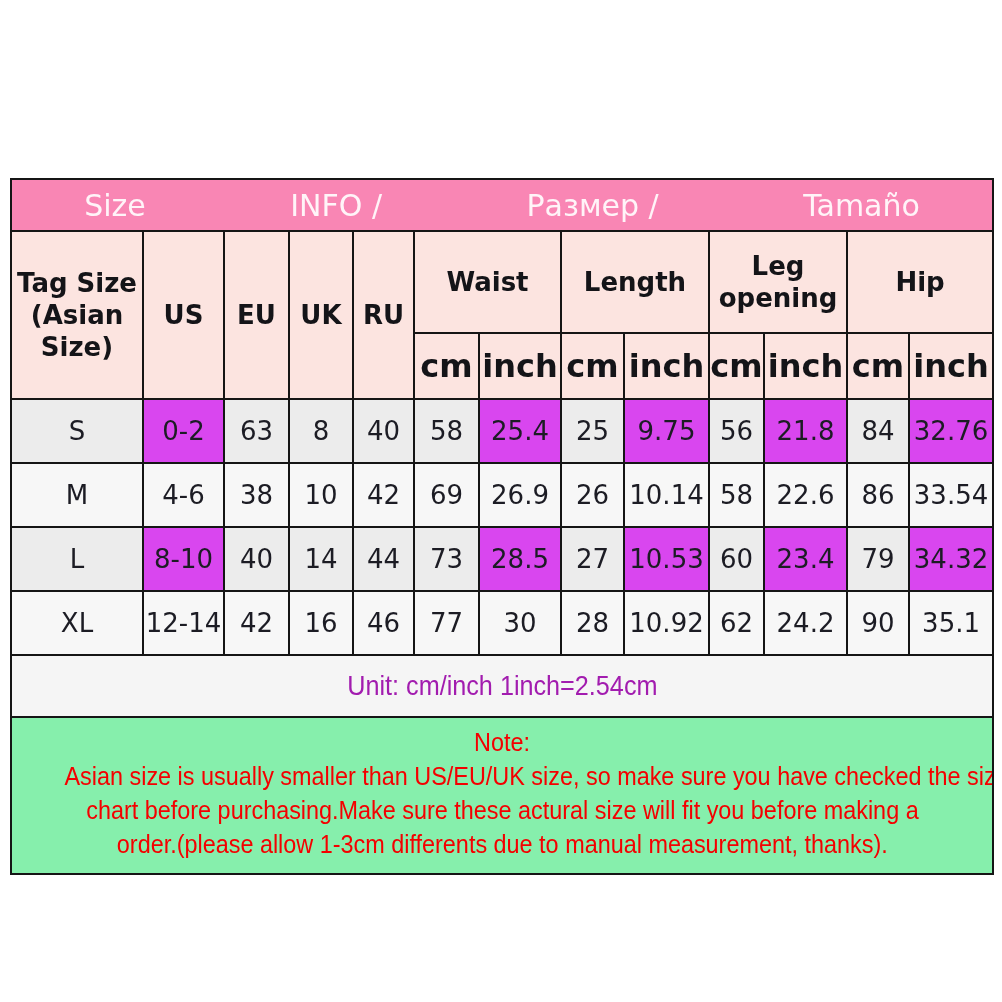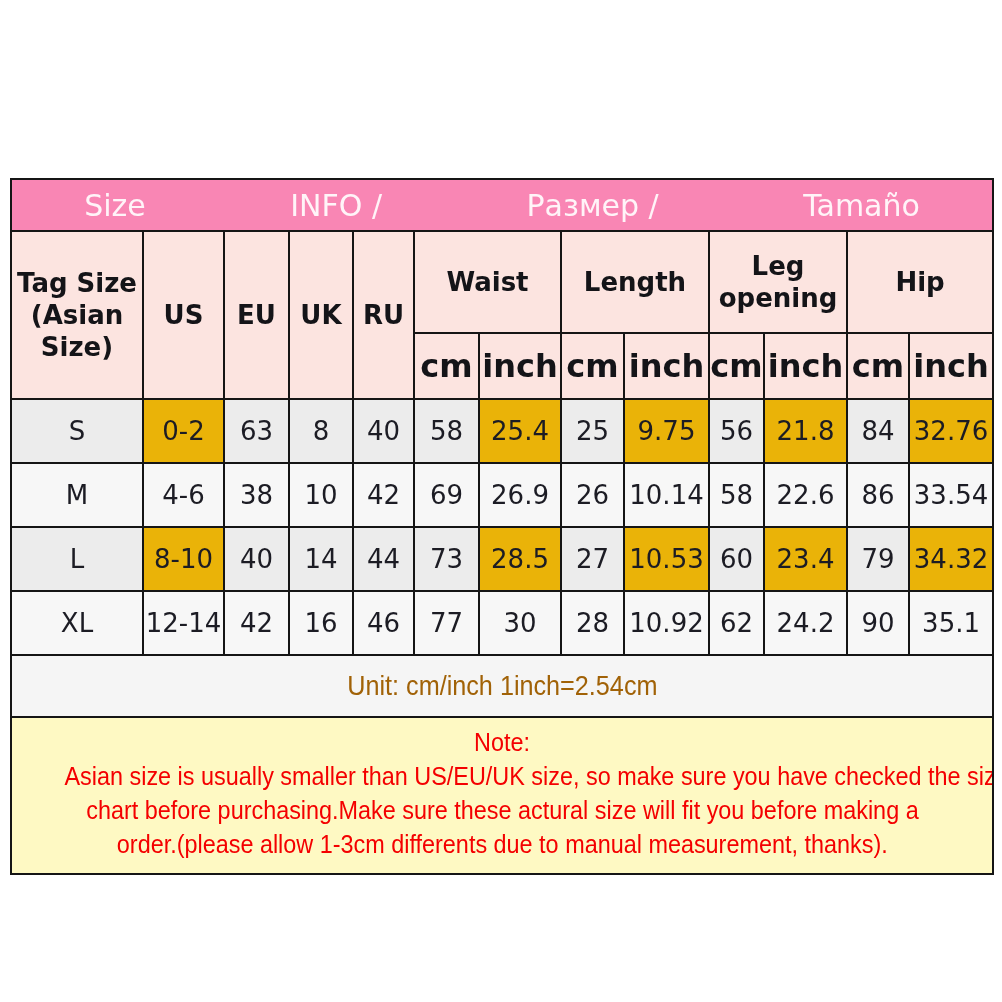--- a/index.html
+++ b/index.html
@@ -30,25 +30,25 @@
     color:#fff4f8; font-size:30px; font-weight:400;
   }
   
   tr.head1 th, tr.head2 th { background:#fce4e0; color:#141418; }
   tr.head1 th { height:100px; font-size:26px; font-weight:bold; line-height:32px; padding:0 4px; }
   tr.head2 th { height:64px; font-size:32px; font-weight:bold; }
   th.tag-col { font-size:26px; }
   
   tbody td { font-size:26px; color:#1c1c24; height:62px; }
   tr.row-odd td { background:#ececec; }
-  tr.row-odd td.lite { background:#eab308; }
+  tr.row-odd td.lite { background:#d946ef; }
   tr.row-even td { background:#f7f7f7; }
   
-  tr.unit-row td { background:#f5f5f5; height:60px; color:#a16207; }
-  tr.note-row td { background:#fef9c3; padding:9px 0 10px 0; }
+  tr.unit-row td { background:#f5f5f5; height:60px; color:#a21caf; }
+  tr.note-row td { background:#86efac; padding:9px 0 10px 0; }
   .cond {
     display:inline-block;
     transform:scaleX(0.9);
     transform-origin:center center;
     white-space:nowrap;
     font-family:"Liberation Sans", sans-serif;
   }
   .unit-text { font-size:28px; }
   .note-heading, .note-line { text-align:center; color:#f40000; line-height:30px; }
   .note-heading .cond, .note-line .cond { font-size:26px; }

